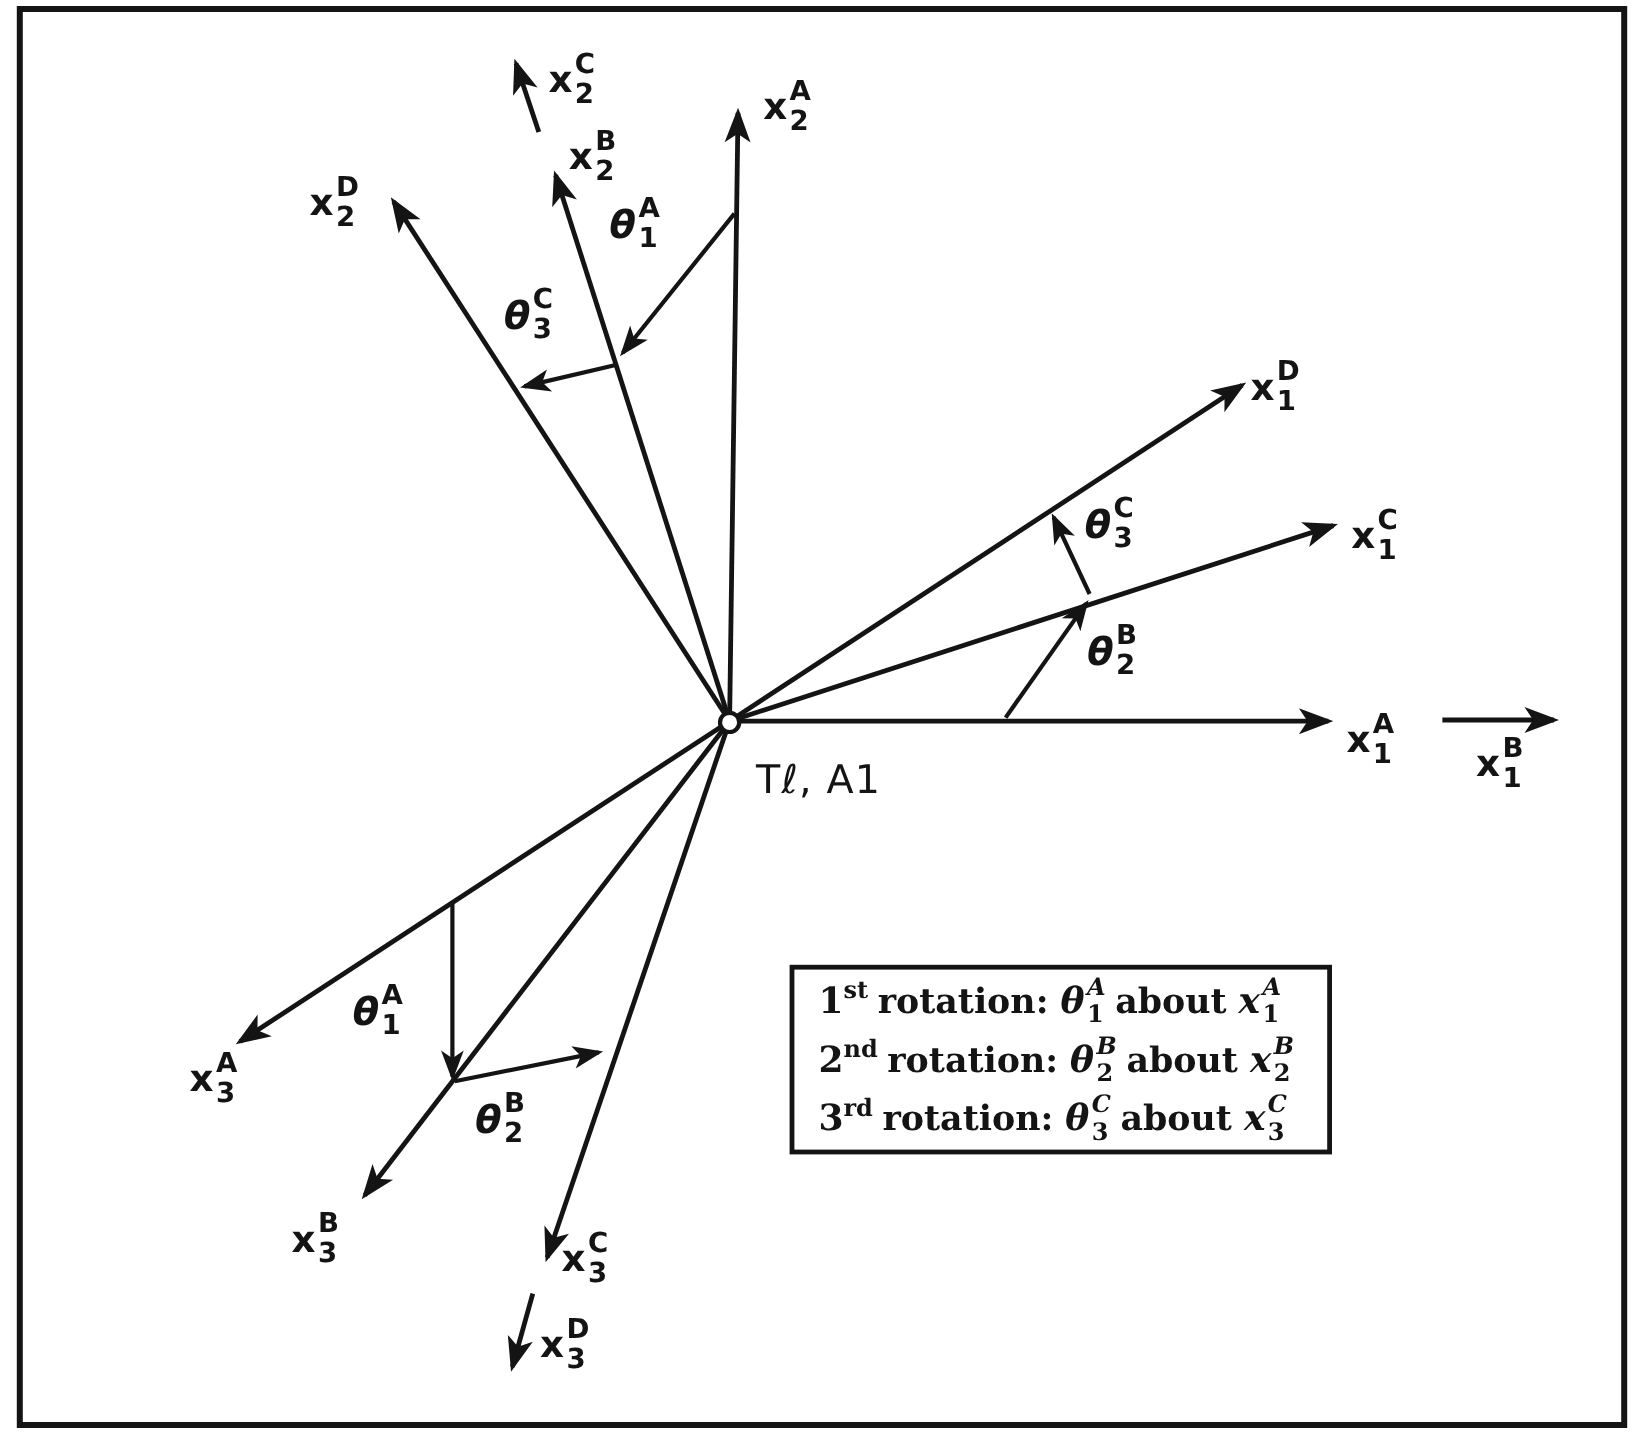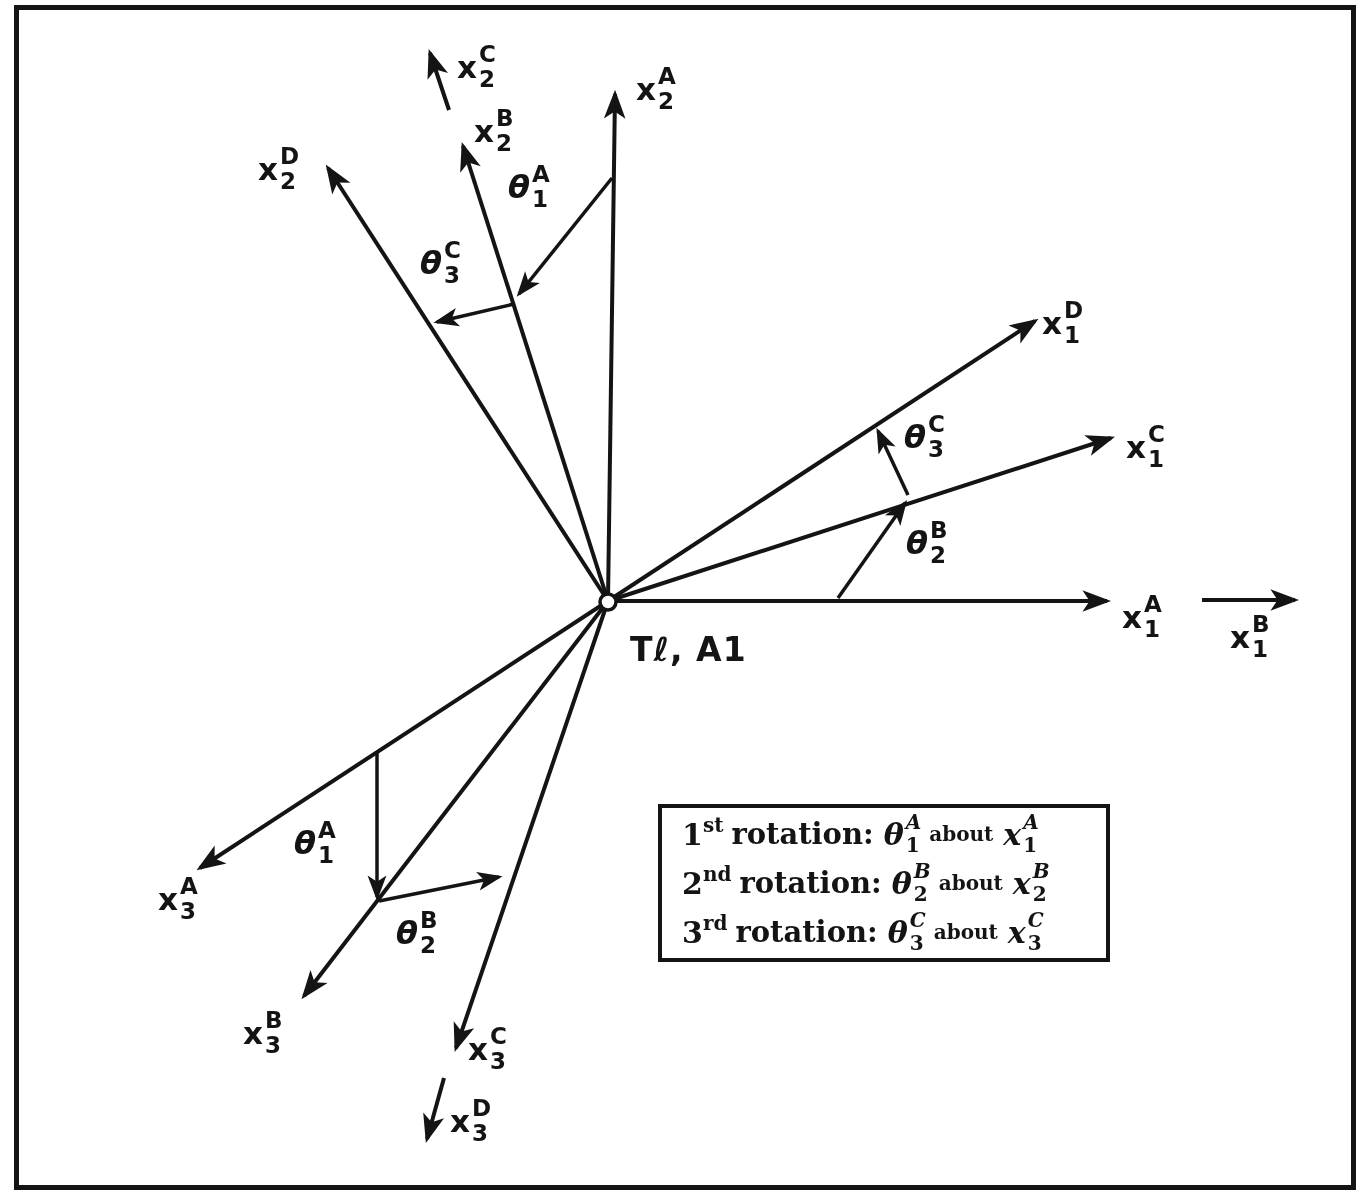--- a/index.html
+++ b/index.html
@@ -21,37 +21,37 @@
   }
   .mlabel .base{font-size:31px;line-height:31px;}
   .mlabel.theta .base{font-style:italic;font-size:32px;}
   .mlabel .stack{
     display:flex;flex-direction:column;justify-content:space-between;
     height:46px;margin-left:2px;
   }
   .mlabel .sup,.mlabel .sub{font-size:23px;line-height:21px;font-weight:bold;}
 
   .origin-label{
-    position:absolute;font-size:33px;font-weight:bold;letter-spacing:1px;
+    position:absolute;font-size:33px;font-weight:normal;letter-spacing:1px;
     color:#141414;white-space:nowrap;
   }
 
   
   .legend{
     position:absolute;left:658px;top:804px;width:452px;height:158px;
     border:4px solid #141414;box-sizing:border-box;background:#ffffff;
     display:flex;flex-direction:column;justify-content:center;
     padding-left:20px;font-family:"DejaVu Serif",serif;font-weight:bold;
     color:#141414;
   }
   .legend-row{display:flex;align-items:center;height:49px;white-space:nowrap;}
   .ordnum{font-size:30px;}
   .ordsuf{font-size:20px;display:inline-block;transform:translateY(-9px);margin-right:8px;}
   .rot-word{font-size:29px;margin-right:10px;}
-  .about-word{font-size:20px;margin:0 10px 0 8px;}
+  .about-word{font-size:29px;margin:0 10px 0 8px;}
   .lmath{display:inline-flex;align-items:center;height:44px;}
   .lmath .lbase{font-size:30px;font-style:italic;font-family:"DejaVu Serif",serif;}
   .lmath .lstack{display:flex;flex-direction:column;justify-content:space-between;height:42px;margin-left:2px;}
   .lmath .lsup{font-size:20px;line-height:19px;font-style:italic;}
   .lmath .lsub{font-size:20px;line-height:19px;font-style:normal;}
 </style>
 </head>
 <body>
 
 <div class="frame"></div>

